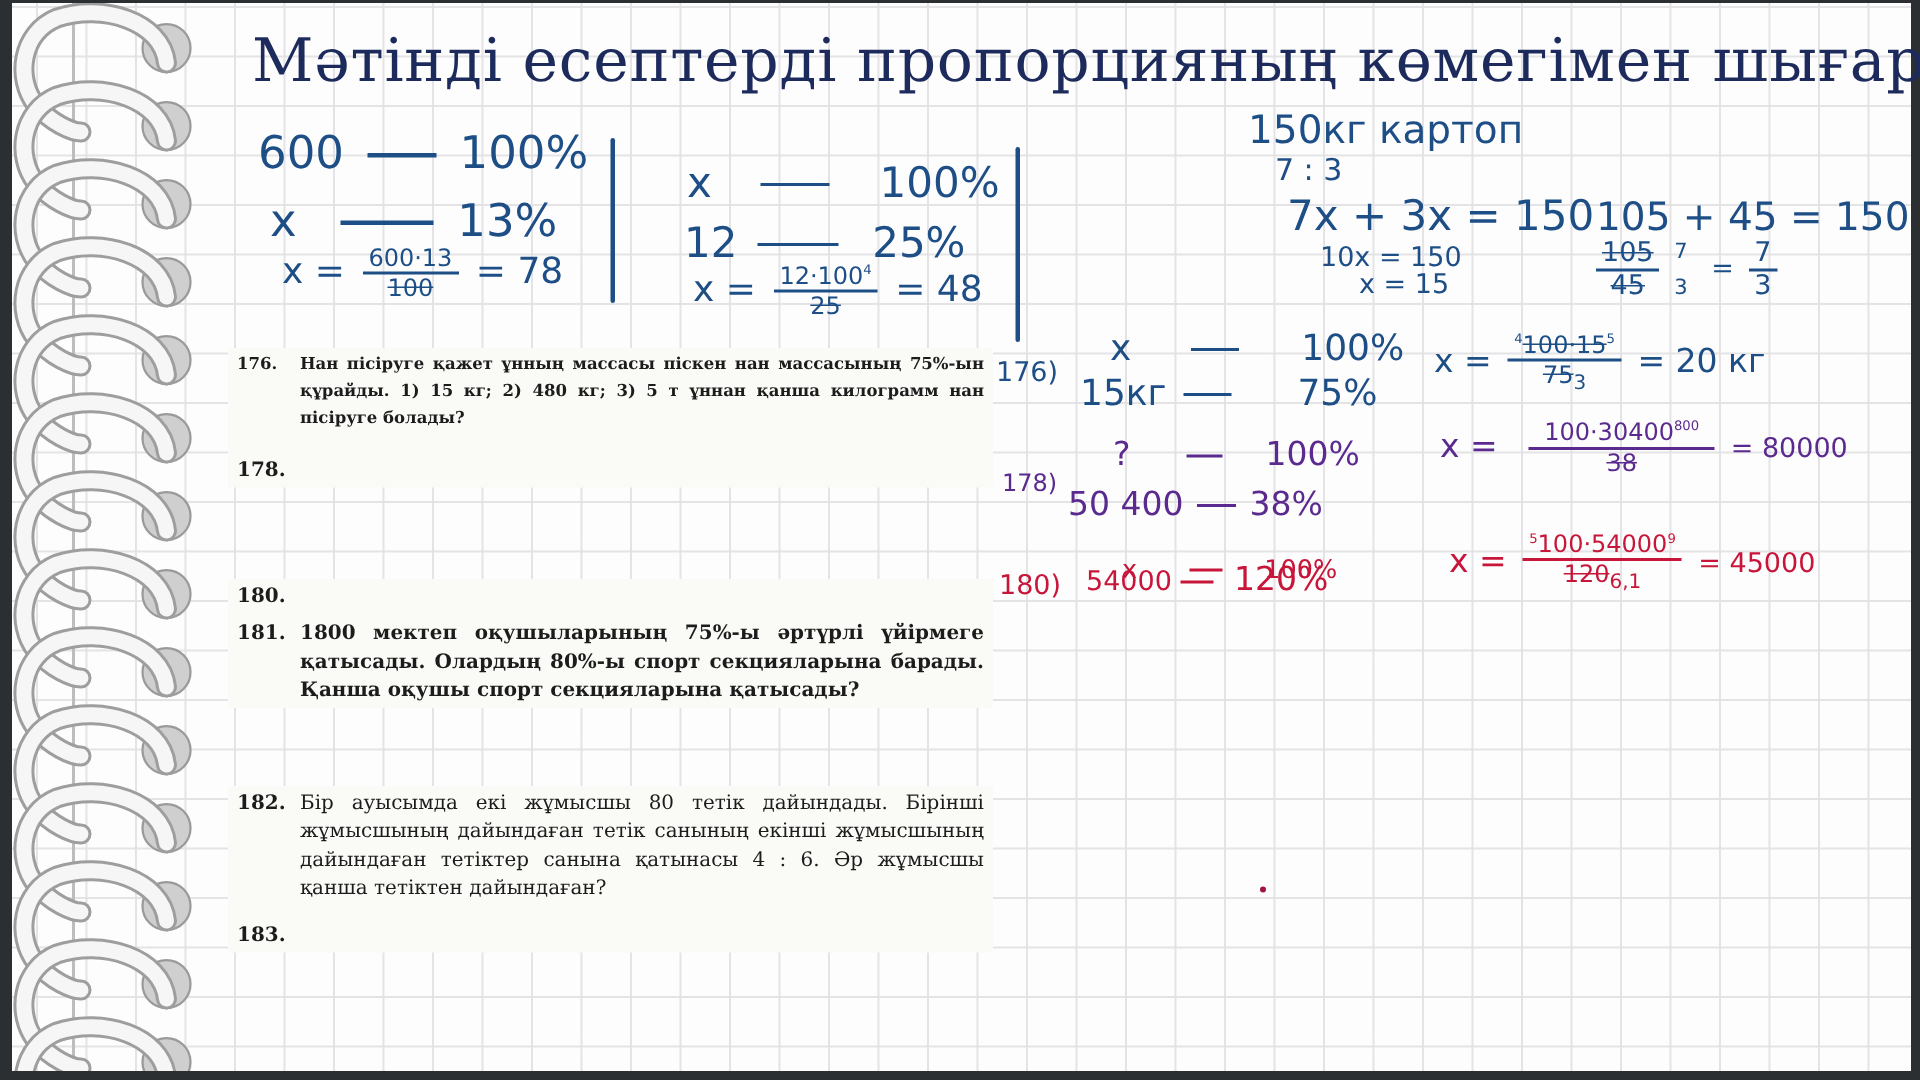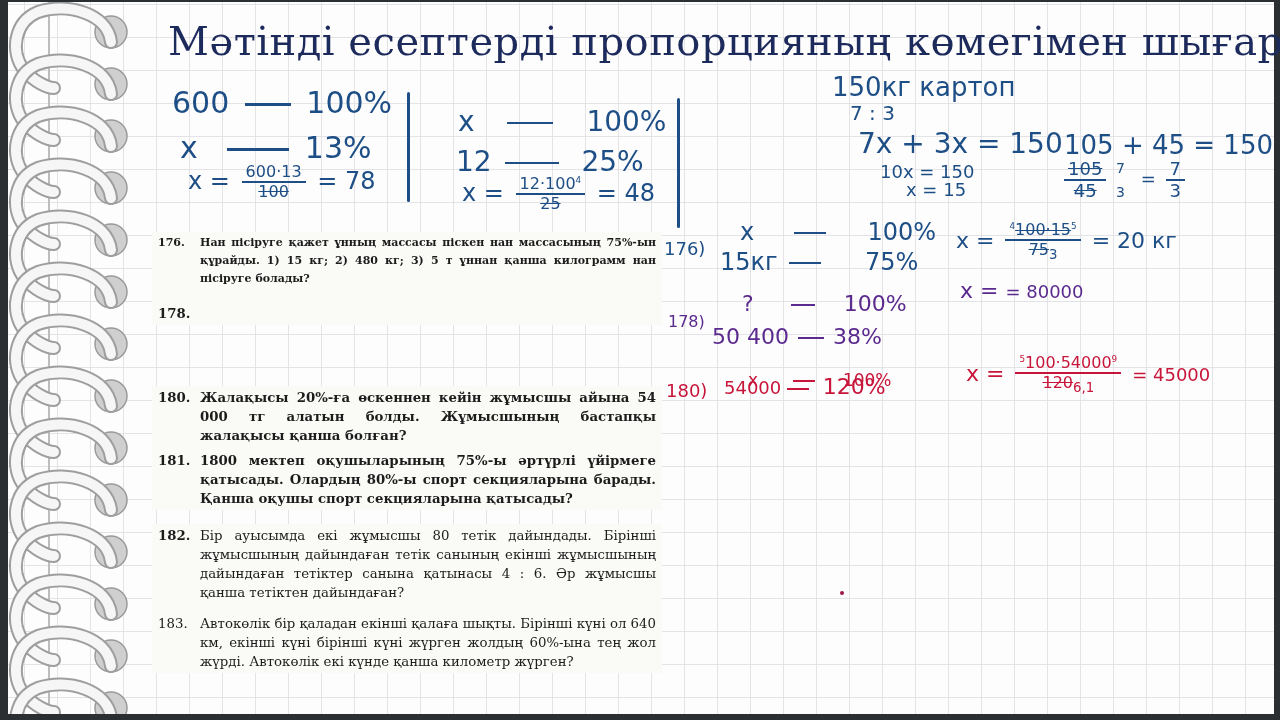--- a/index.html
+++ b/index.html
@@ -151,20 +151,24 @@
   <span style="display:inline-block;width:24px;border-top:2.5px solid #5b2a8e;vertical-align:middle;margin:0 22px 0 30px;"></span>
   <span>100%</span>
 </div>
 <div class="hw purple" style="left:712px;top:326px;font-size:22px;">
   <span>50 400</span>
   <span style="display:inline-block;width:26px;border-top:2.5px solid #5b2a8e;vertical-align:middle;margin:0 2px;"></span>
   <span>38%</span>
 </div>
 <div class="hw purple" style="left:960px;top:280px;font-size:22px;">
   <span>x =</span>
+  <span class="frac" style="font-size:16px;margin-left:14px;">
+    <span class="num" style="padding:0 10px 2px;"><span>100·30400</span><sup class="small">800</sup></span>
+    <span class="den strike">38</span>
+  </span>
   <span style="font-size:18px;">= 80000</span>
 </div>
 
 <div class="hw red" style="left:666px;top:382px;font-size:18px;">180)</div>
 <div class="hw red" style="left:748px;top:372px;font-size:17px;">
   <span>x</span>
   <span style="display:inline-block;width:22px;border-top:2.5px solid #c8153a;vertical-align:middle;margin:0 22px 0 30px;"></span>
   <span>100%</span>
 </div>
 <div class="hw red" style="left:724px;top:376px;font-size:18px;">
@@ -189,30 +193,28 @@
     <span class="txt">Нан пісіруге қажет ұнның массасы піскен нан массасының 75%-ын құрайды. 1) 15 кг; 2) 480 кг; 3) 5 т ұннан қанша килограмм нан пісіруге болады?</span>
   </div>
   <div class="problem" style="margin-top:12px;">
     <span class="num">178.</span>
   </div>
 </div>
 
 <div class="problems" style="top:386px;">
   <div class="problem">
     <span class="num">180.</span>
-    <span class="txt">Жалақысы 20%-ға өскеннен кейін жұмысшы айына 54 000 тг алатын болды. Жұмысшының бастапқы жалақысы қанша болған?</span>
   </div>
   <div class="problem" style="margin-top:2px;">
     <span class="num">181.</span>
     <span class="txt">1800 мектеп оқушыларының 75%-ы әртүрлі үйірмеге қатысады. Олардың 80%-ы спорт секцияларына барады. Қанша оқушы спорт секцияларына қатысады?</span>
   </div>
 </div>
 
 <div class="problems" style="top:524px;font-weight:normal;font-size:13.3px;">
   <div class="problem">
     <span class="num" style="font-weight:bold;">182.</span>
     <span class="txt">Бір ауысымда екі жұмысшы 80 тетік дайындады. Бірінші жұмысшының дайындаған тетік санының екінші жұмысшының дайындаған тетіктер санына қатынасы 4 : 6. Әр жұмысшы қанша тетіктен дайындаған?</span>
   </div>
   <div class="problem" style="margin-top:8px;">
-    <span class="num" style="font-weight:normal;">183.</span>
-    <span class="txt">Автокөлік бір қаладан екінші қалаға шықты. Бірінші күні ол 640 км, екінші күні бірінші күні жүрген жолдың 60%-ына тең жол жүрді. Автокөлік екі күнде қанша километр жүрген?</span>
+    <span class="num" style="font-weight:bold;">183.</span>
   </div>
 </div>
 
 </body></html>

